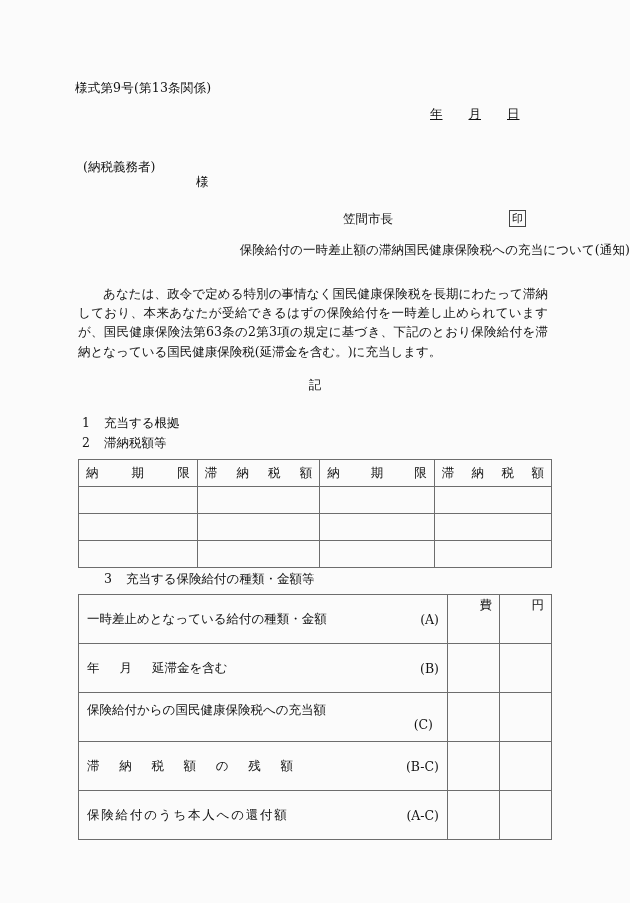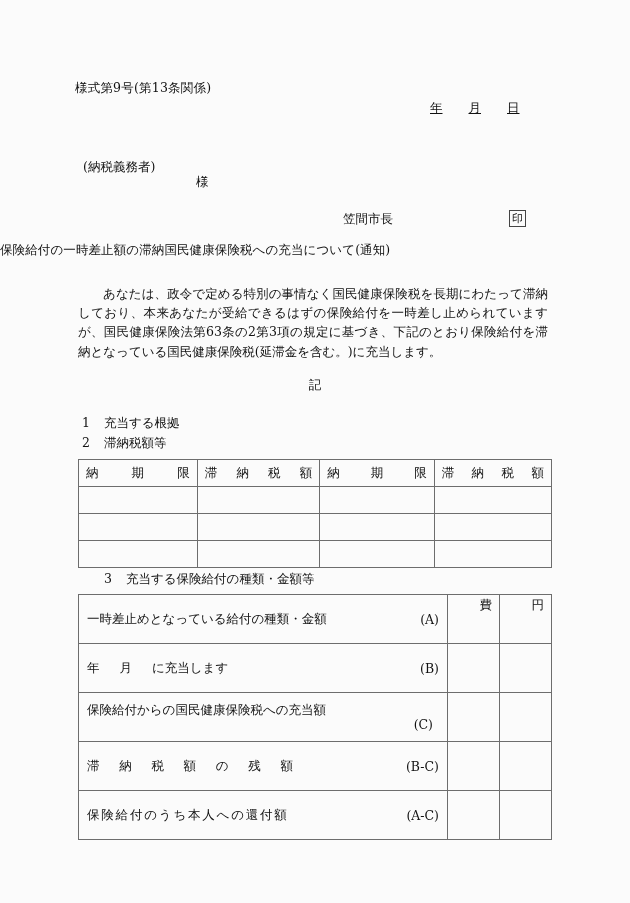--- a/index.html
+++ b/index.html
@@ -27,21 +27,21 @@
     position: absolute;
     left: 75px;
     top: 80px;
     font-size: 12.5px;
     letter-spacing: 0.2px;
     white-space: nowrap;
   }
   .date-line {
     position: absolute;
     left: 430px;
-    top: 100px;
+    top: 106px;
     font-size: 12.5px;
     white-space: nowrap;
     text-decoration: underline;
   }
   .date-line .sp {
     display: inline-block;
     width: 26px;
   }
   .taxpayer-label {
     position: absolute;
@@ -77,21 +77,21 @@
     text-align: center;
     box-sizing: border-box;
   }
 
   
   .doc-title {
     position: absolute;
     left: 0;
     top: 242px;
     width: 630px;
-    text-align: left;
+    text-align: right;
     font-size: 12.5px;
     letter-spacing: 0.1px;
     white-space: nowrap;
   }
 
   
   .body-copy {
     position: absolute;
     left: 78px;
     top: 284px;
@@ -318,21 +318,21 @@
           </div>
         </td>
         <td class="unit">費</td>
         <td class="unit">円</td>
       </tr>
 
       <tr>
         <td class="label">
           <div class="row-inline">
             <span class="date-sp">
-              <span>年</span><span class="sp"></span><span>月</span><span class="sp"></span><span>に充当します</span>
+              <span>年</span><span class="sp"></span><span>月</span><span class="sp"></span><span>延滞金を含む</span>
             </span>
             <span>(B)</span>
           </div>
         </td>
         <td class="amount"></td>
         <td class="amount"></td>
       </tr>
 
       <tr>
         <td class="label">

